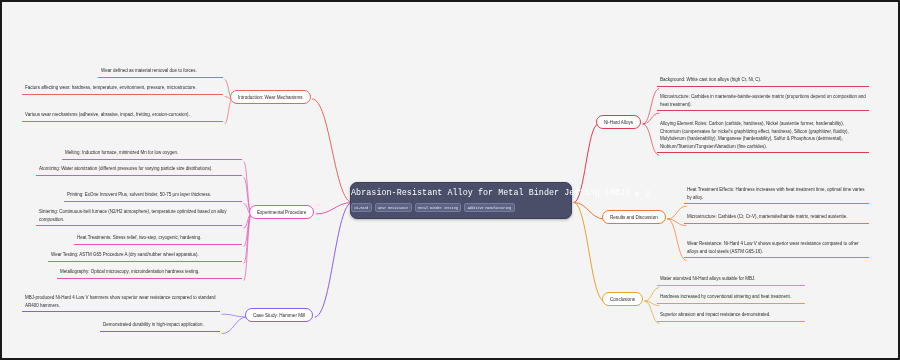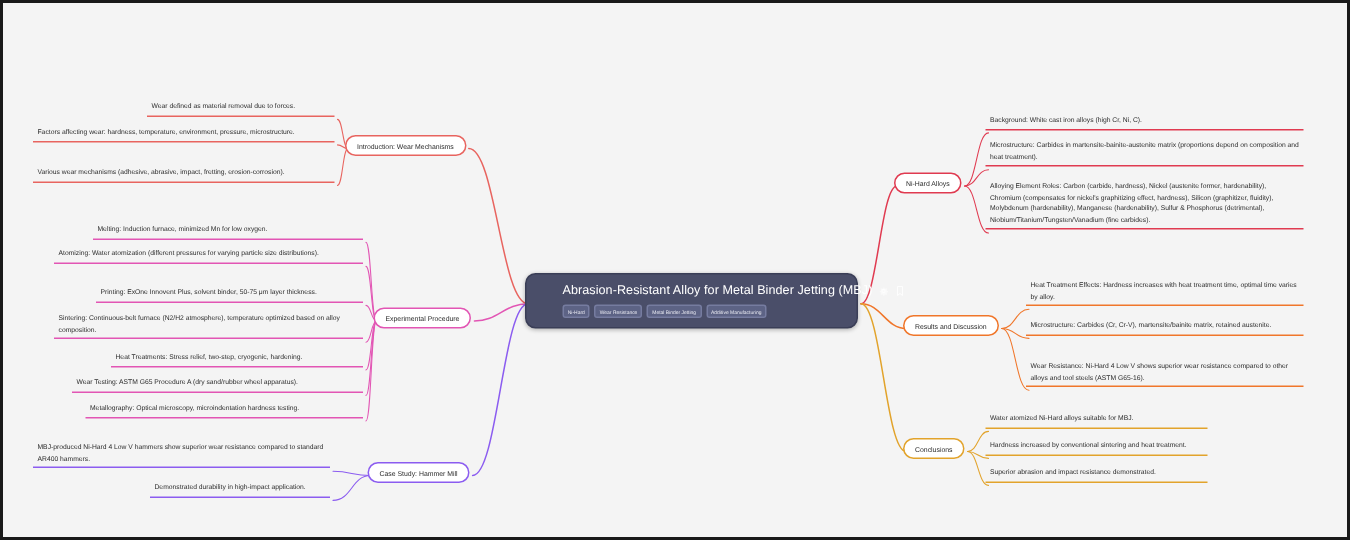--- a/index.html
+++ b/index.html
@@ -26,23 +26,24 @@
   
   .central {
     position: absolute;
     left: 348px;
     top: 180px;
     width: 222px;
     box-sizing: border-box;
     background: #4a4e69;
     border: 1px solid #3a3e57;
     border-radius: 7px;
-    padding: 5px 7px 6px 24px;
+    padding: 5px 7px 6px 0;
     box-shadow: 0 1px 3px rgba(0,0,0,0.28);
     z-index: 6;
+    font-family: Liberation Mono, monospace;
   }
   .central-titlerow {
     display: flex;
     align-items: center;
     gap: 3px;
   }
   .central-title {
     color: #ffffff;
     font-size: 8.4px;
     line-height: 11px;

